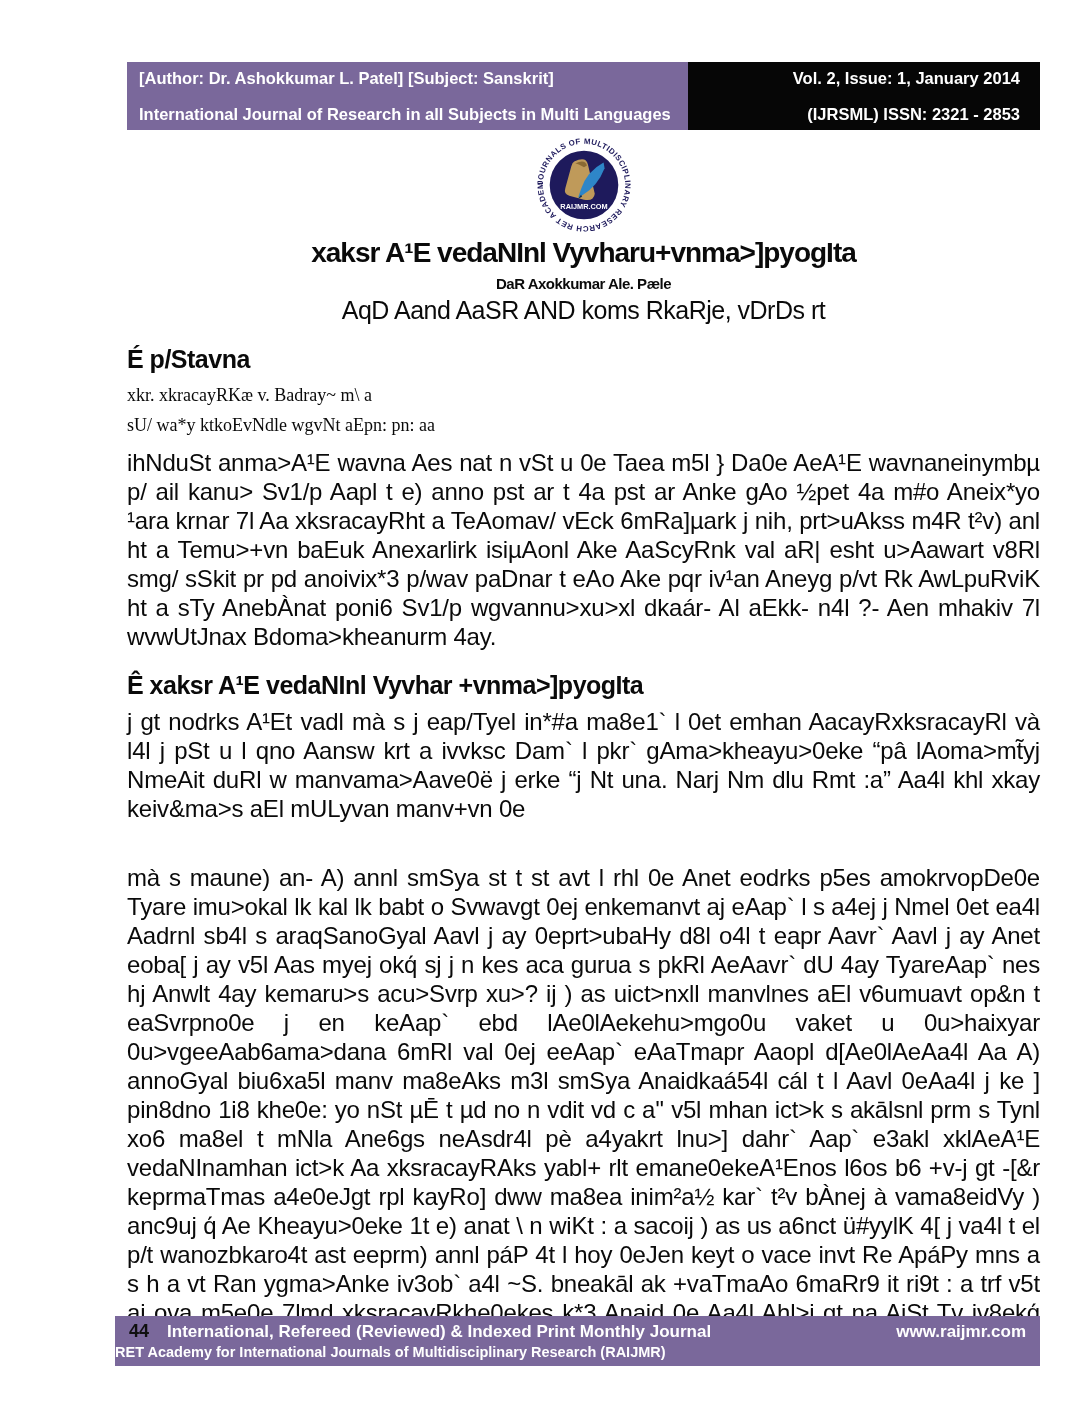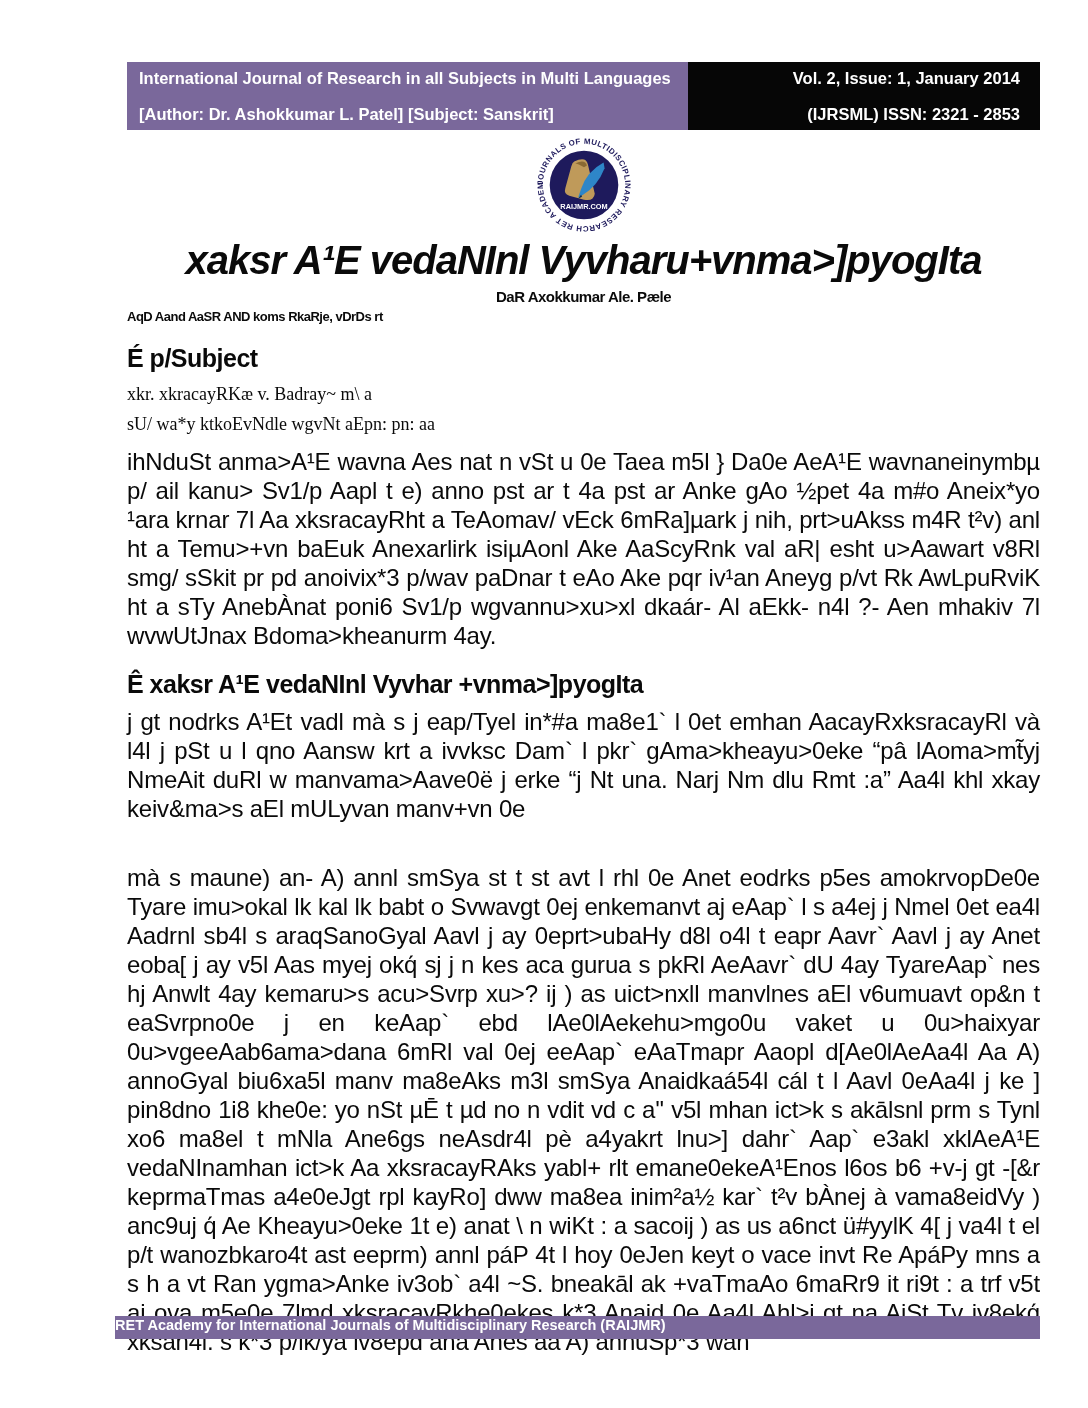--- a/index.html
+++ b/index.html
@@ -15,23 +15,23 @@
     display:flex; flex-direction:column; justify-content:space-between;
   }
   .header-right {
     background:#060606; flex:1; box-sizing:border-box; padding:8px 20px;
     color:#ffffff; font-weight:bold; font-size:16.5px; line-height:1; text-align:right;
     display:flex; flex-direction:column; justify-content:space-between;
   }
   
   .content { position:absolute; left:127px; top:130px; width:913px; }
   .logo-wrap { text-align:center; margin:6px 0 0 0; height:100px; }
-  .title { text-align:center; font-size:40px; font-weight:bold; letter-spacing:-1px; margin:2px 0 0 0; line-height:1.1;font-style:italic; }
+  .title { text-align:center; font-size:28px; font-weight:bold; letter-spacing:-1px; margin:2px 0 0 0; line-height:1.1; }
   .author { text-align:center; font-size:15px; font-weight:bold; letter-spacing:-0.5px; margin:6px 0 0 0; }
-  .affil  { font-size:13px; font-weight:bold; letter-spacing:-0.5px; margin:4px 0 0 0; }
+  .affil  { text-align:center; font-size:25px; font-weight:normal; letter-spacing:-0.5px; margin:4px 0 0 0; }
   .sec-heading { font-size:25px; font-weight:bold; letter-spacing:-0.5px; margin:20px 0 6px 0; line-height:1.15; }
   .verse {
     text-align:left; font-family:"Liberation Serif", serif; font-size:18px;
     line-height:30px; white-space:pre-line; margin:4px 0 8px 0;
   }
   .body-para {
     font-size:24px; line-height:29px; text-align:justify; letter-spacing:-0.2px;
     margin:8px 0 0 0;
   }
   .para-gap { margin-top:40px; }
@@ -45,22 +45,22 @@
   .footer-site { margin-left:auto; }
   .footer-row2 { text-align:left; font-size:14.5px; padding:1px 0 6px 0; }
 </style>
 </head>
 <body>
 
 <div class="page">
 
   <div class="header">
     <div class="header-left">
+      <div>[Author: Dr. Ashokkumar L. Patel] [Subject: Sanskrit]</div>
       <div>International Journal of Research in all Subjects in Multi Languages</div>
-      <div>[Author: Dr. Ashokkumar L. Patel] [Subject: Sanskrit]</div>
     </div>
     <div class="header-right">
       <div>Vol. 2, Issue: 1, January 2014</div>
       <div>(IJRSML) ISSN: 2321 - 2853</div>
     </div>
   </div>
 
   <div class="content">
 
     <div class="logo-wrap">
@@ -78,28 +78,33 @@
         <path d="M70,27 q-17,9 -23,27 l-3,9 5,-3 q15,-9 22,-27 z" fill="#2e86c8"></path>
         <path d="M47,60 l-3,4 4,-2 z" fill="#0d2b4e"></path>
         <text x="50" y="74" font-size="7.5" font-weight="bold" fill="#ffffff" text-anchor="middle">RAIJMR.COM</text>
       </svg>
     </div>
 
     <h1 class="title">xaksr A¹E vedaNInl Vyvharu+vnma&gt;]pyogIta</h1>
     <div class="author">DaR Axokkumar Ale. Pæle</div>
     <div class="affil">AqD Aand AaSR AND koms RkaRje, vDrDs rt</div>
 
-    <h2 class="sec-heading">É p/Subject</h2>
+    <h2 class="sec-heading">É p/Stavna</h2>
     <div class="verse">xkr. xkracayRKæ v. Badray~ m\ a
 sU/ wa*y ktkoEvNdle wgvNt aEpn: pn: aa</div>
     <p class="body-para">ihNduSt anma&gt;A¹E wavna Aes nat n vSt u 0e Taea m5l } Da0e AeA¹E wavnaneinymbµ p/ ail kanu&gt; Sv1/p Aapl t e) anno pst ar t 4a pst ar Anke gAo ½pet 4a m#o Aneix*yo ¹ara krnar 7l Aa xksracayRht a TeAomav/ vEck 6mRa]µark j nih, prt&gt;uAkss m4R t²v) anl ht a Temu&gt;+vn baEuk Anexarlirk isiµAonl Ake AaScyRnk val aR| esht u&gt;Aawart v8Rl smg/ sSkit pr pd anoivix*3 p/wav paDnar t eAo Ake pqr iv¹an Aneyg p/vt Rk AwLpuRviK ht a sTy AnebÀnat poni6 Sv1/p wgvannu&gt;xu&gt;xl dkaár- Al aEkk- n4l ?- Aen mhakiv 7l wvwUtJnax Bdoma&gt;kheanurm 4ay.</p>
 
     <h2 class="sec-heading">Ê xaksr A¹E vedaNInl Vyvhar +vnma&gt;]pyogIta</h2>
     <p class="body-para">j gt nodrks A¹Et vadl mà s j eap/Tyel in*#a ma8e1` l 0et emhan AacayRxksracayRl và l4l j pSt u l qno Aansw krt a ivvksc Dam` l pkr` gAma&gt;kheayu&gt;0eke “pâ lAoma&gt;mt̃yj NmeAit duRl w manvama&gt;Aave0ë j erke “j Nt una. Narj Nm dlu Rmt :a” Aa4l khl xkay keiv&amp;ma&gt;s aEl mULyvan manv+vn 0e</p>
     <p class="body-para para-gap">mà s maune) an- A) annl smSya st t st avt l rhl 0e Anet eodrks p5es amokrvopDe0e Tyare imu&gt;okal lk kal lk babt o Svwavgt 0ej enkemanvt aj eAap` l s a4ej j Nmel 0et ea4l Aadrnl sb4l s araqSanoGyal Aavl j ay 0eprt&gt;ubaHy d8l o4l t eapr Aavr` Aavl j ay Anet eoba[ j ay v5l Aas myej okq́ sj j n kes aca gurua s pkRl AeAavr` dU 4ay TyareAap` nes hj Anwlt 4ay kemaru&gt;s acu&gt;Svrp xu&gt;? ij ) as uict&gt;nxll manvlnes aEl v6umuavt op&amp;n t eaSvrpno0e j en keAap` ebd lAe0lAekehu&gt;mgo0u vaket u 0u&gt;haixyar 0u&gt;vgeeAab6ama&gt;dana 6mRl val 0ej eeAap` eAaTmapr Aaopl d[Ae0lAeAa4l Aa A) annoGyal biu6xa5l manv ma8eAks m3l smSya Anaidkaá54l cál t l Aavl 0eAa4l j ke ] pin8dno 1i8 khe0e: yo nSt µĒ t µd no n vdit vd c a'' v5l mhan ict&gt;k s akālsnl prm s Tynl xo6 ma8el t mNla Ane6gs neAsdr4l pè a4yakrt lnu&gt;] dahr` Aap` e3akl xklAeA¹E vedaNInamhan ict&gt;k Aa xksracayRAks yabl+ rlt emane0ekeA¹Enos l6os b6 +v-j gt -[&amp;r keprmaTmas a4e0eJgt rpl kayRo] dww ma8ea inim²a½ kar` t²v bÀnej à vama8eidVy ) anc9uj q́ Ae Kheayu&gt;0eke 1t e) anat \ n wiKt : a sacoij ) as us a6nct ü#yylK 4[ j va4l t el p/t wanozbkaro4t ast eeprm) annl páP 4t l hoy 0eJen keyt o vace invt Re ApáPy mns a s h a vt Ran ygma&gt;Anke iv3ob` a4l ~S. bneakāl ak +vaTmaAo 6maRr9 it ri9t : a trf v5t aj ova m5e0e 7lmd xksracayRkhe0ekes k*3 Anaid 0e Aa4l Ahl&gt;j gt na AiSt Tv iv8ekq́ xksan4l. s k*3 p/ik/ya iv8epd ana Anes ãa A) annuSp*3 wan</p>
 
   </div>
 
   <div class="footer">
+    <div class="footer-row1">
+      <span class="footer-pagenum">44</span>
+      <span>International, Refereed (Reviewed) &amp; Indexed Print Monthly Journal</span>
+      <span class="footer-site">www.raijmr.com</span>
+    </div>
     <div class="footer-row2">RET Academy for International Journals of Multidisciplinary Research (RAIJMR)</div>
   </div>
 
 </div>
 
 </body></html>

